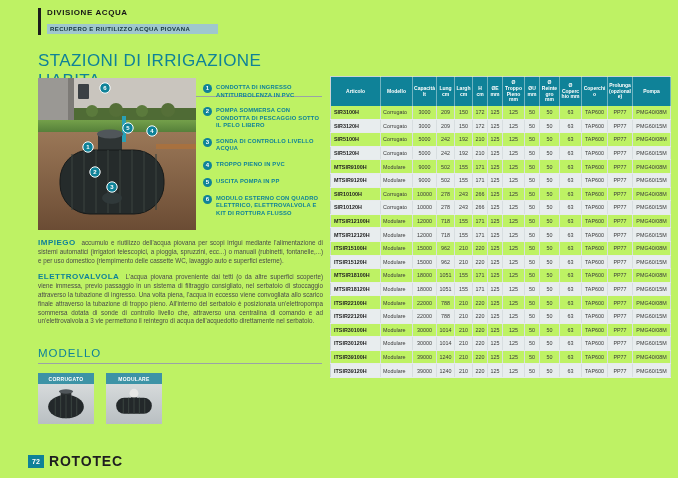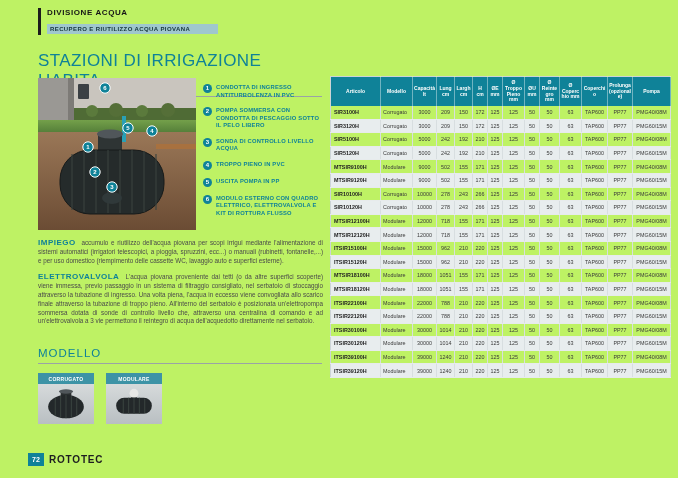--- a/index.html
+++ b/index.html
@@ -53,21 +53,21 @@
   tbody td{font-size:5.4px;color:#3a3a3a;text-align:center;padding:1px;height:10.6px;
         border-right:1px solid #d8dee0;border-bottom:1px solid #e7ebec;overflow:hidden;white-space:nowrap;}
   tbody tr:nth-child(even){background:#e8edee;}
   tbody td:first-child{font-weight:bold;text-align:left;padding-left:3px;color:#222;}
   tbody td:nth-child(2){text-align:left;padding-left:2px;}
 
   
   .footer{position:absolute;left:28px;top:453px;display:flex;align-items:center;gap:5px;}
   .page-num{width:16px;height:13px;background:var(--accent,#0f8298);color:#fff;font-size:7px;
         font-weight:bold;display:flex;align-items:center;justify-content:center;}
-  .brand{font-size:10px;font-weight:800;letter-spacing:.8px;color:#1e1e20;}
+  .brand{font-size:14px;font-weight:800;letter-spacing:.8px;color:#1e1e20;}
 </style>
 </head>
 <body>
 
 <div class="page">
 
   <div class="header-block">
     <div class="division">DIVISIONE ACQUA</div>
     <div class="subtitle-strip">RECUPERO E RIUTILIZZO ACQUA PIOVANA</div>
   </div>

